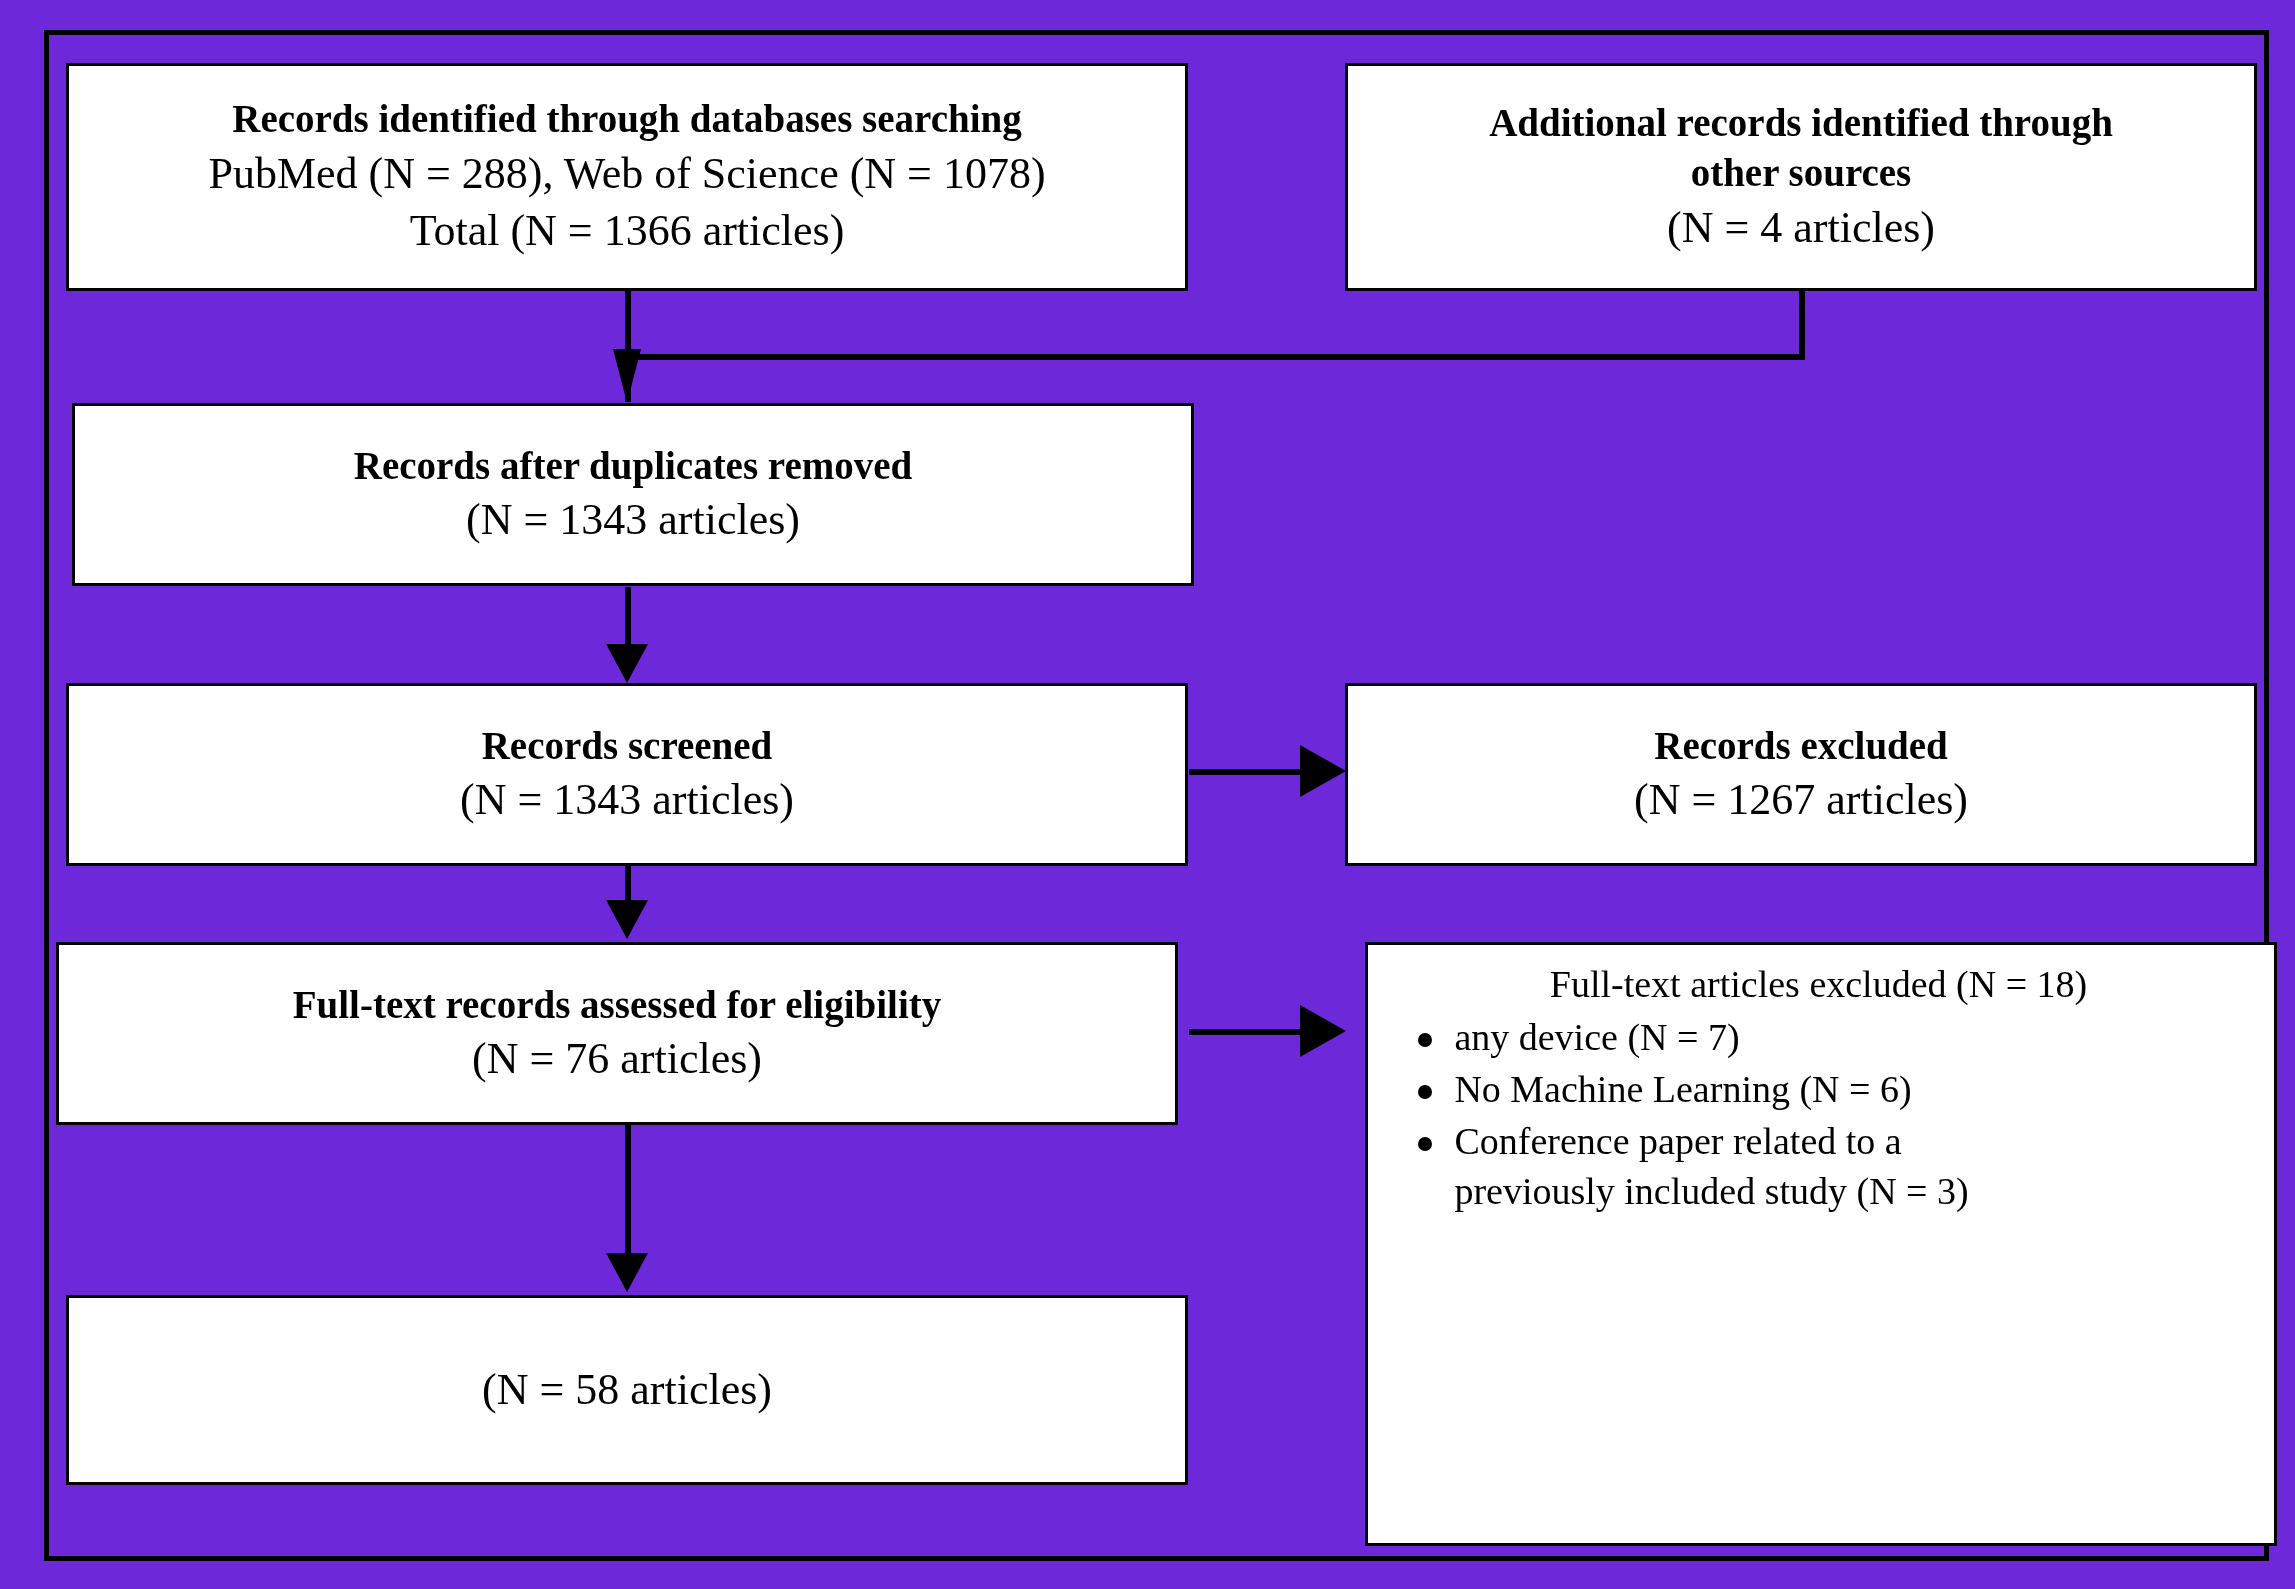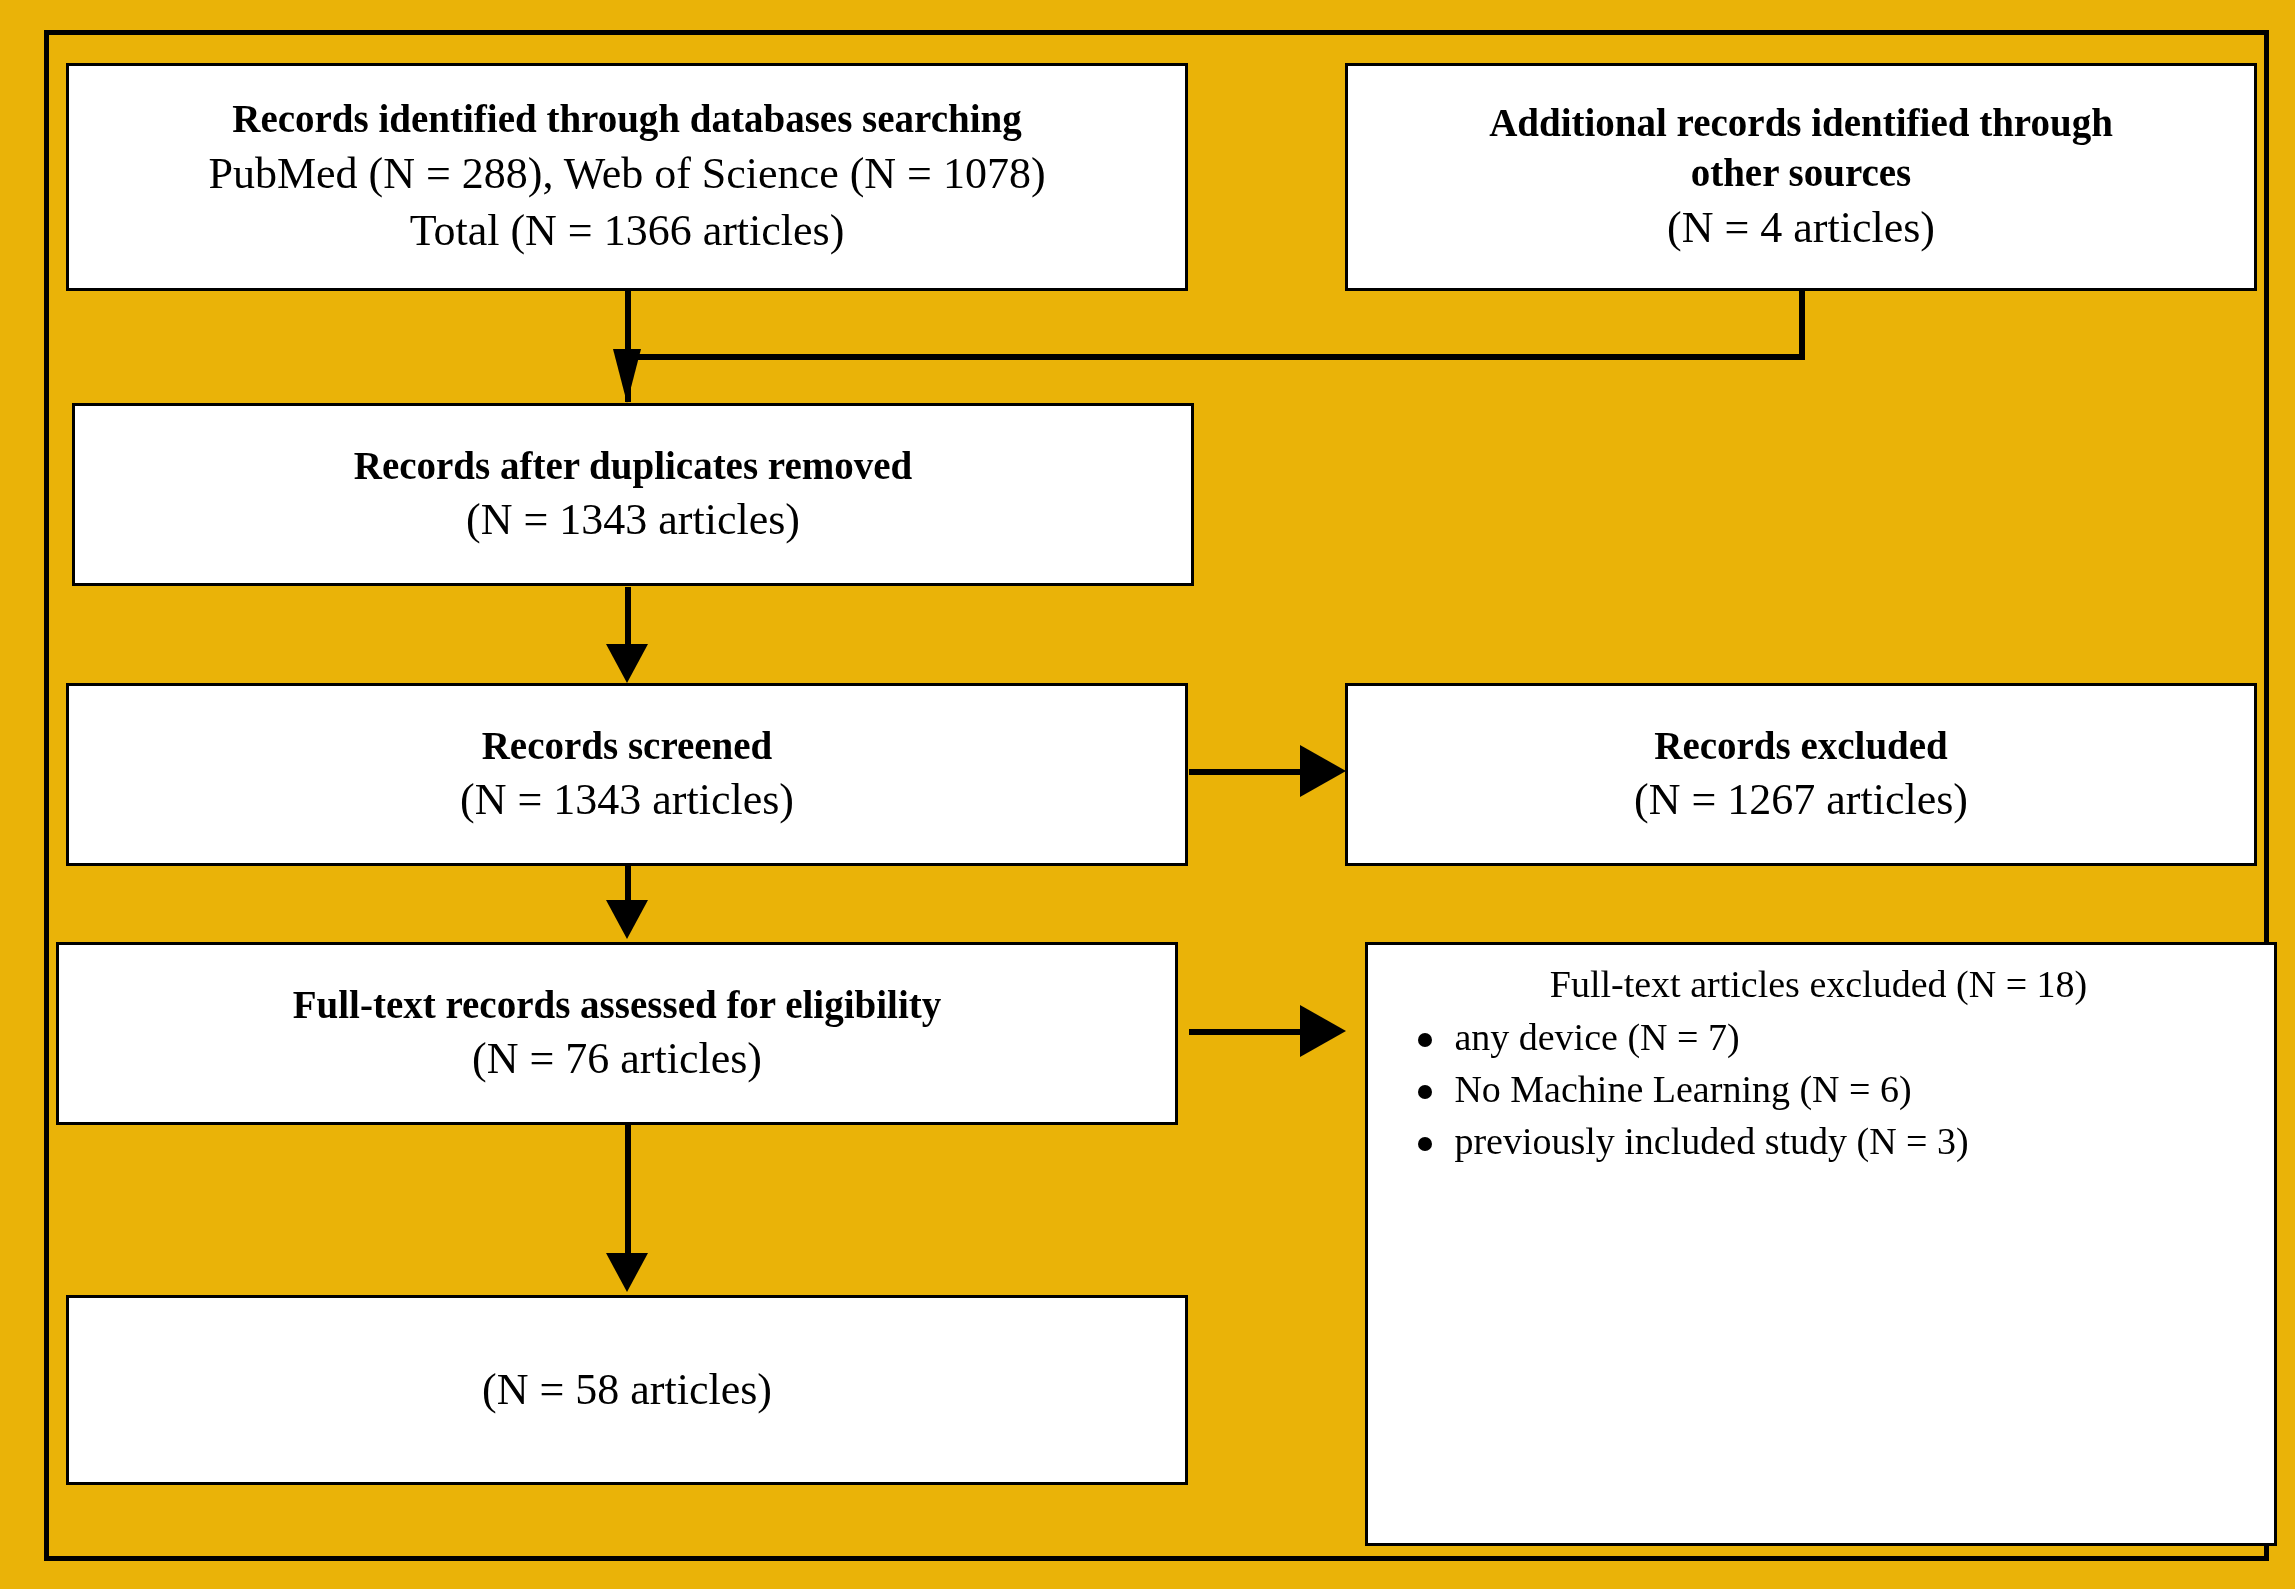--- a/index.html
+++ b/index.html
@@ -2,21 +2,21 @@
 <html style="font-size:10px"><head>
 <meta charset="utf-8">
 <style>
   html,body{margin:0;padding:0;background:#ffffff;}
   body{font-family:"Liberation Serif","DejaVu Serif",serif;color:#000;}
 
   #canvas{
     position:relative;
     width:2295px;
     height:1589px;
-    background:#eab308;
+    background:#6d28d9;
     overflow:hidden;
   }
 
   
   .outer-frame{
     position:absolute;
     left:44px; top:30px;
     width:2225px; height:1531px;
     border:5.7px solid #000;
     box-sizing:border-box;
@@ -177,19 +177,20 @@
   <div id="box-reasons">
     <div class="head">Full-text articles excluded (N = 18)</div>
     <ul>
       <li>
         <span class="l">any device (N = 7)</span>
       </li>
       <li>
         <span class="l">No Machine Learning (N = 6)</span>
       </li>
       <li>
+        <span class="l">Conference paper related to a</span>
         <span class="l">previously included study (N = 3)</span>
       </li>
     </ul>
   </div>
 
 </div>
 
 
 </body></html>

